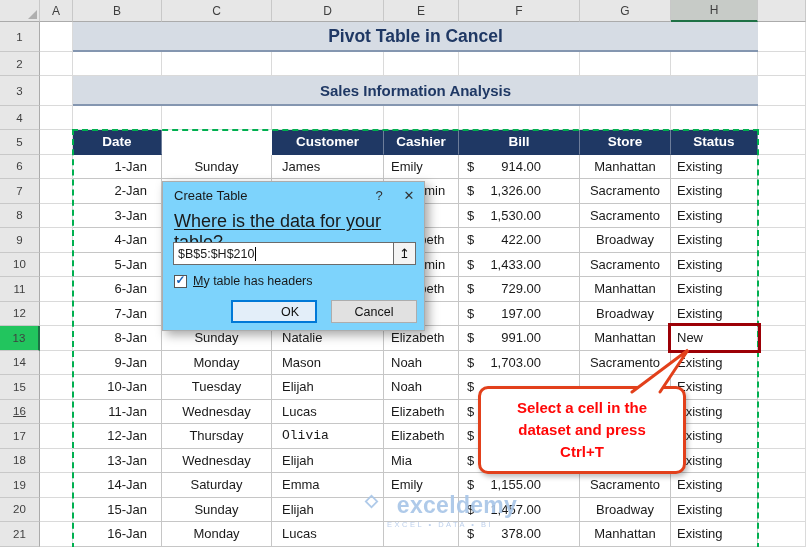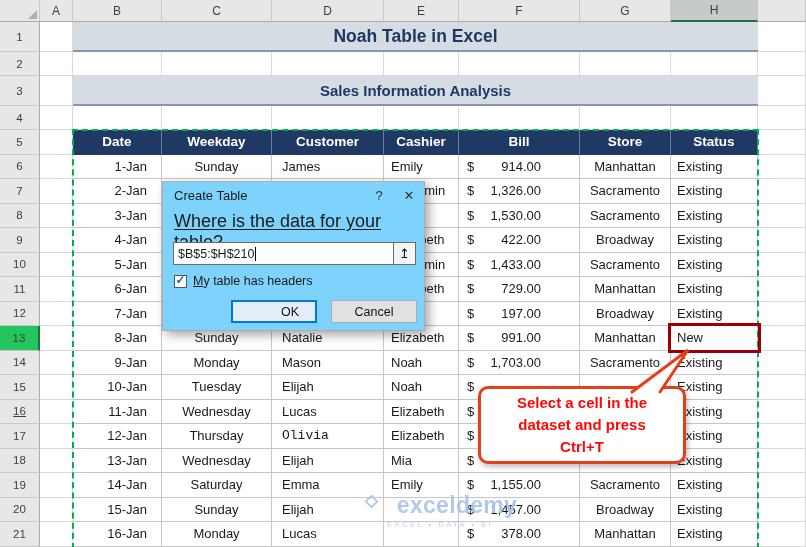--- a/index.html
+++ b/index.html
@@ -59,21 +59,21 @@
         border:3px solid #9C0006; z-index:5; pointer-events:none; }
 
   
   .watermark { position:absolute; left:350px; top:492px; width:180px; z-index:4;
         display:flex; flex-direction:column; align-items:center; pointer-events:none; opacity:.92; }
   .wm-row { display:flex; gap:17px; }
   .wm-name { font-size:23px; font-weight:bold; color:#A9C6E8; letter-spacing:.3px; }
   .wm-tag { font-size:7.5px; letter-spacing:2.5px; color:#B7CCEA; margin-top:1px; }
 
   
-  .callout { position:absolute; left:478px; top:386px; width:208px; height:78px;
+  .callout { position:absolute; left:478px; top:386px; width:208px; height:88px;
         background:#fff; border:3px solid #E2401B; border-radius:10px; z-index:6;
         display:flex; flex-direction:column; align-items:center; justify-content:center;
         box-shadow:2px 3px 5px rgba(0,0,0,.25); }
   .callout-line { color:#FF0707; font-weight:bold; font-size:15px; line-height:1.45; white-space:nowrap; }
   .callout-tail { position:absolute; left:598px; top:342px; width:100px; height:52px;
         z-index:7; pointer-events:none; }
 
   
   .dialog { position:absolute; left:162px; top:181px; width:263px; height:150px;
         background:#7dd3fc; border:1px solid #ACACAC; box-shadow:4px 4px 10px rgba(0,0,0,.35);
@@ -171,38 +171,37 @@
       <div class="cell" style="grid-area: 19 / 10;"></div>
       <div class="rh" style="grid-area: 20 / 1;">19</div>
       <div class="cell" style="grid-area: 20 / 2;"></div>
       <div class="cell" style="grid-area: 20 / 10;"></div>
       <div class="rh" style="grid-area: 21 / 1;">20</div>
       <div class="cell" style="grid-area: 21 / 2;"></div>
       <div class="cell" style="grid-area: 21 / 10;"></div>
       <div class="rh" style="grid-area: 22 / 1;">21</div>
       <div class="cell" style="grid-area: 22 / 2;"></div>
       <div class="cell" style="grid-area: 22 / 10;"></div>
-      <div class="band" style="grid-area: 2 / 3 / auto / 10;">Noah Table in Excel</div>
+      <div class="band" style="grid-area: 2 / 3 / auto / 10;">Pivot Table in Cancel</div>
       <div class="band band-sub" style="grid-area: 4 / 3 / auto / 10;">Sales Information Analysis</div>
       <div class="cell" style="grid-area: 3 / 3;"></div>
       <div class="cell" style="grid-area: 5 / 3;"></div>
       <div class="cell" style="grid-area: 3 / 4;"></div>
       <div class="cell" style="grid-area: 5 / 4;"></div>
       <div class="cell" style="grid-area: 3 / 5;"></div>
       <div class="cell" style="grid-area: 5 / 5;"></div>
       <div class="cell" style="grid-area: 3 / 6;"></div>
       <div class="cell" style="grid-area: 5 / 6;"></div>
       <div class="cell" style="grid-area: 3 / 7;"></div>
       <div class="cell" style="grid-area: 5 / 7;"></div>
       <div class="cell" style="grid-area: 3 / 8;"></div>
       <div class="cell" style="grid-area: 5 / 8;"></div>
       <div class="cell" style="grid-area: 3 / 9;"></div>
       <div class="cell" style="grid-area: 5 / 9;"></div>
       <div class="th" style="grid-area: 6 / 3;">Date</div>
-      <div class="th" style="grid-area: 6 / 4;">Weekday</div>
       <div class="th" style="grid-area: 6 / 5;">Customer</div>
       <div class="th" style="grid-area: 6 / 6;">Cashier</div>
       <div class="th" style="grid-area: 6 / 7;">Bill</div>
       <div class="th" style="grid-area: 6 / 8;">Store</div>
       <div class="th" style="grid-area: 6 / 9;">Status</div>
       <div class="cell tc c-date" style="grid-area: 7 / 3;">1-Jan</div>
       <div class="cell tc c-week" style="grid-area: 7 / 4;">Sunday</div>
       <div class="cell tc c-cust" style="grid-area: 7 / 5;">James</div>
       <div class="cell tc c-cash" style="grid-area: 7 / 6;">Emily</div>
       <div class="cell tc c-bill" style="grid-area: 7 / 7;">

